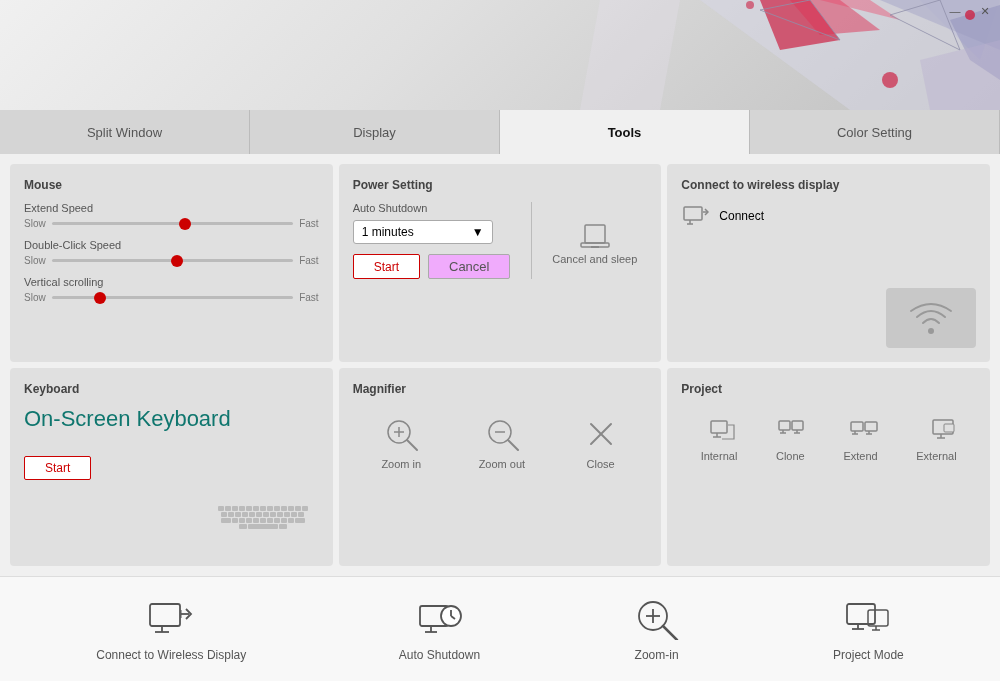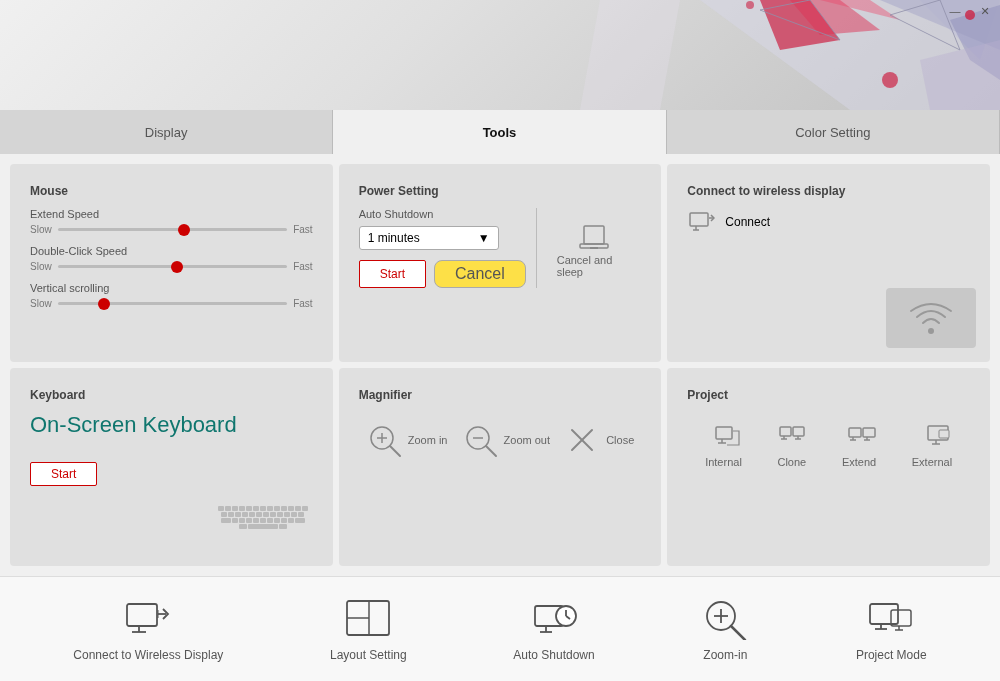--- a/index.html
+++ b/index.html
@@ -106,21 +106,21 @@
       height: calc(681px - 110px - 44px - 105px);
       display: grid;
       grid-template-columns: 1fr 1fr 1fr;
       grid-template-rows: 1fr 1fr;
       gap: 6px;
     }
 
     .panel {
       background: #e0e0e0;
       border-radius: 4px;
-      padding: 20px;
+      padding: 14px;
       position: relative;
     }
     .panel-title {
       font-size: 12px;
       font-weight: 600;
       color: #444;
       margin-bottom: 10px;
     }
 
     
@@ -171,26 +171,26 @@
       border: 1px solid #cc0000;
       background: white;
       color: #cc0000;
       padding: 4px 20px;
       font-size: 12px;
       cursor: pointer;
       border-radius: 2px;
     }
     .btn-cancel {
       border: 1px solid #aaa;
-      background: #fde047;
+      background: #f0abfc;
       color: #555;
       padding: 4px 20px;
-      font-size: 16px;
+      font-size: 13px;
       cursor: pointer;
-      border-radius: 8px;
+      border-radius: 2px;
     }
     .power-text { font-size: 11px; color: #666; }
 
     
     .wireless-panel { grid-column: 3; grid-row: 1; }
     .connect-area {
       display: flex;
       flex-direction: column;
       align-items: flex-start;
       gap: 8px;
@@ -255,21 +255,21 @@
     
     .magnifier-panel { grid-column: 2; grid-row: 2; }
     .magnifier-icons {
       display: flex;
       justify-content: space-around;
       align-items: flex-end;
       padding-top: 10px;
     }
     .mag-item {
       display: flex;
-      flex-direction: row;
+      flex-direction: column;
       align-items: center;
       gap: 6px;
     }
     .mag-label { font-size: 11px; color: #666; }
 
     
     .project-panel { grid-column: 3; grid-row: 2; }
     .project-icons {
       display: flex;
       justify-content: space-around;
@@ -340,20 +340,21 @@
       <circle cx="390" cy="80" r="8" fill="#cc2244" opacity="0.7"></circle>
       <circle cx="250" cy="5" r="4" fill="#cc2244" opacity="0.6"></circle>
 
       <polygon points="100,0 180,0 160,110 80,110" fill="#e8e0f0" opacity="0.3"></polygon>
       <polygon points="420,60 500,40 500,110 430,110" fill="#b8b0d0" opacity="0.4"></polygon>
     </svg>
   </div>
 </div>
 
 <div class="nav-tabs">
+  <div class="nav-tab">Split Window</div>
   <div class="nav-tab">Display</div>
   <div class="nav-tab active">Tools</div>
   <div class="nav-tab">Color Setting</div>
 </div>
 
 <div class="main-content">
 
   <div class="panel mouse-panel">
     <div class="panel-title">Mouse</div>
 
@@ -588,28 +589,20 @@
       <line x1="15" y1="30" x2="15" y2="36" stroke="#555" stroke-width="1.8"></line>
       <line x1="8" y1="36" x2="22" y2="36" stroke="#555" stroke-width="1.8"></line>
       <line x1="34" y1="18" x2="42" y2="18" stroke="#555" stroke-width="1.8"></line>
       <polyline points="39,13 44,18 39,23" stroke="#555" fill="none" stroke-width="1.8"></polyline>
 
       <line x1="34" y1="14" x2="34" y2="22" stroke="#555" stroke-width="1"></line>
     </svg>
     <span class="footer-label">Connect to Wireless Display</span>
   </div>
 
-  <div class="footer-item">
-    <svg class="icon-svg-footer" viewBox="0 0 48 44">
-      <rect x="3" y="5" width="42" height="34" rx="2" stroke="#555" fill="none" stroke-width="1.8"></rect>
-      <line x1="25" y1="5" x2="25" y2="39" stroke="#555" stroke-width="1.5"></line>
-      <line x1="3" y1="22" x2="25" y2="22" stroke="#555" stroke-width="1.5"></line>
-    </svg>
-    <span class="footer-label">Layout Setting</span>
-  </div>
 
   <div class="footer-item">
     <svg class="icon-svg-footer" viewBox="0 0 48 44">
 
       <rect x="5" y="10" width="28" height="20" rx="2" stroke="#555" fill="none" stroke-width="1.8"></rect>
       <line x1="16" y1="30" x2="16" y2="36" stroke="#555" stroke-width="1.8"></line>
       <line x1="10" y1="36" x2="22" y2="36" stroke="#555" stroke-width="1.8"></line>
 
       <circle cx="36" cy="20" r="10" stroke="#555" fill="white" stroke-width="1.8"></circle>
       <line x1="36" y1="14" x2="36" y2="20" stroke="#555" stroke-width="1.8"></line>

